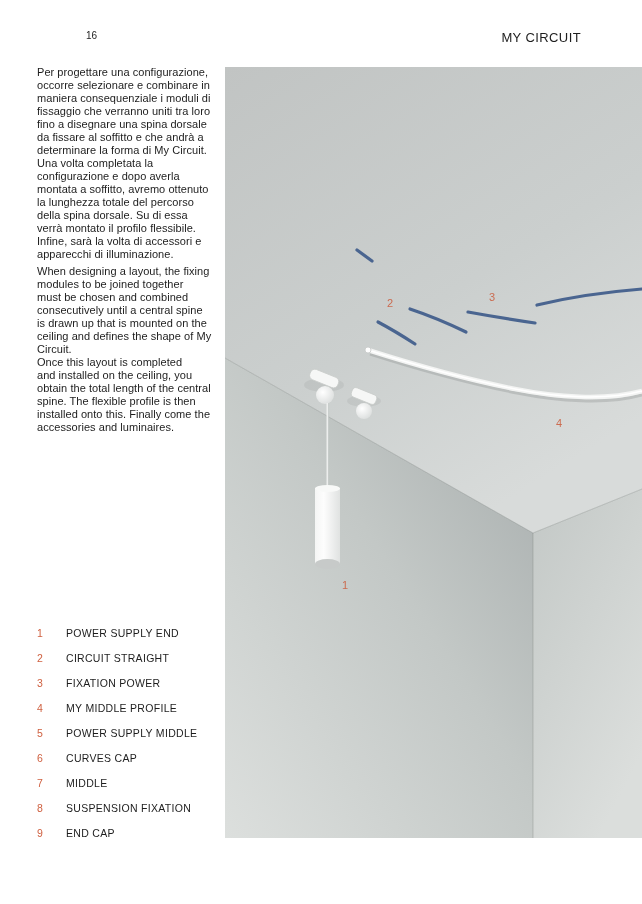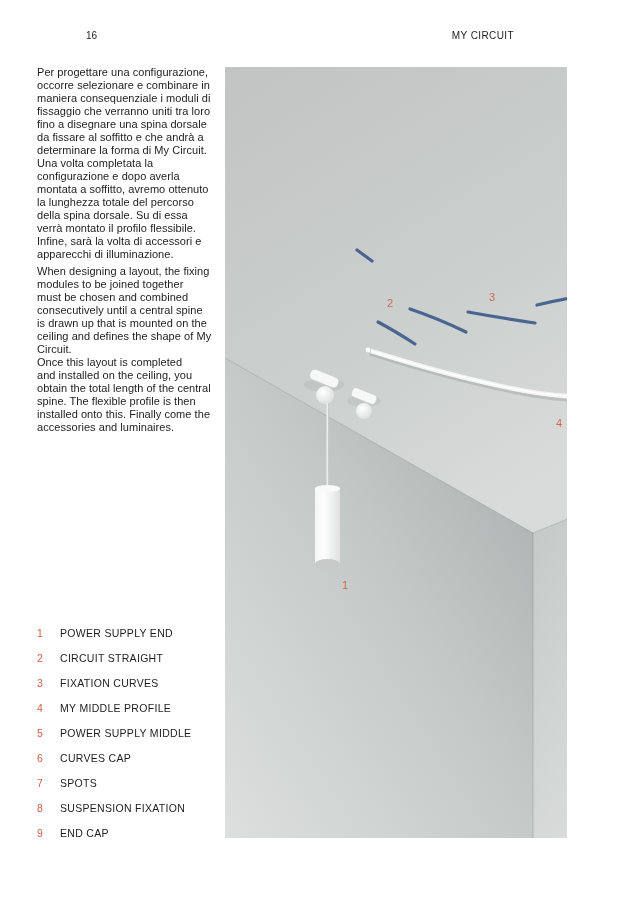--- a/index.html
+++ b/index.html
@@ -1,31 +1,31 @@
 <!DOCTYPE html>
 <html><head>
 <meta charset="utf-8">
 <style>
   html,body { margin:0; padding:0; background:#ffffff; }
   .page {
-    position:relative; width:567px; height:904px; background:#ffffff;
+    position:relative; width:642px; height:904px; background:#ffffff;
     font-family:"Liberation Sans", sans-serif; color:#1d1d1d; overflow:hidden;
   }
   .hdr-num  { position:absolute; left:86px;  top:30px; font-size:10px; }
-  .hdr-title{ position:absolute; right:53px; top:30px; font-size:10px; letter-spacing:0.4px;margin-left:28px; }
+  .hdr-title{ position:absolute; right:61px; top:30px; font-size:13px; letter-spacing:0.4px;margin-left:28px; }
   .para {
     position:absolute; left:37px; width:198px;
     font-size:11px; line-height:13px; white-space:pre-line; letter-spacing:0.05px;
   }
   .para-it { top:66px; }
   .para-en { top:265px; }
   .legend { position:absolute; left:37px; top:627px; width:200px; }
   .legend-row { display:flex; height:25px; align-items:flex-start; font-size:10.5px; letter-spacing:0.3px; }
   .legend-num { width:23px; color:#cf6040; }
-  .legend-lbl { color:#1d1d1d; }
+  .legend-lbl { color:#1d1d1d;margin-left:6px; }
   .figure { position:absolute; left:225px; top:67px; width:417px; height:771px; }
   .figure svg { display:block; }
   .callout { font-size:11px; fill:#cb6143; opacity:0.9; font-family:"Liberation Sans", sans-serif; }
 </style>
 </head>
 <body>
 
 <div class="page">
 
   <span class="hdr-num">16</span>
@@ -64,37 +64,37 @@
     <div class="legend-row">
       <span class="legend-num">1</span>
       <span class="legend-lbl">POWER SUPPLY END</span>
     </div>
     <div class="legend-row">
       <span class="legend-num">2</span>
       <span class="legend-lbl">CIRCUIT STRAIGHT</span>
     </div>
     <div class="legend-row">
       <span class="legend-num">3</span>
-      <span class="legend-lbl">FIXATION CURVES</span>
+      <span class="legend-lbl">FIXATION POWER</span>
     </div>
     <div class="legend-row">
       <span class="legend-num">4</span>
       <span class="legend-lbl">MY MIDDLE PROFILE</span>
     </div>
     <div class="legend-row">
       <span class="legend-num">5</span>
       <span class="legend-lbl">POWER SUPPLY MIDDLE</span>
     </div>
     <div class="legend-row">
       <span class="legend-num">6</span>
       <span class="legend-lbl">CURVES CAP</span>
     </div>
     <div class="legend-row">
       <span class="legend-num">7</span>
-      <span class="legend-lbl">SPOTS</span>
+      <span class="legend-lbl">MIDDLE</span>
     </div>
     <div class="legend-row">
       <span class="legend-num">8</span>
       <span class="legend-lbl">SUSPENSION FIXATION</span>
     </div>
     <div class="legend-row">
       <span class="legend-num">9</span>
       <span class="legend-lbl">END CAP</span>
     </div>
   </div>

